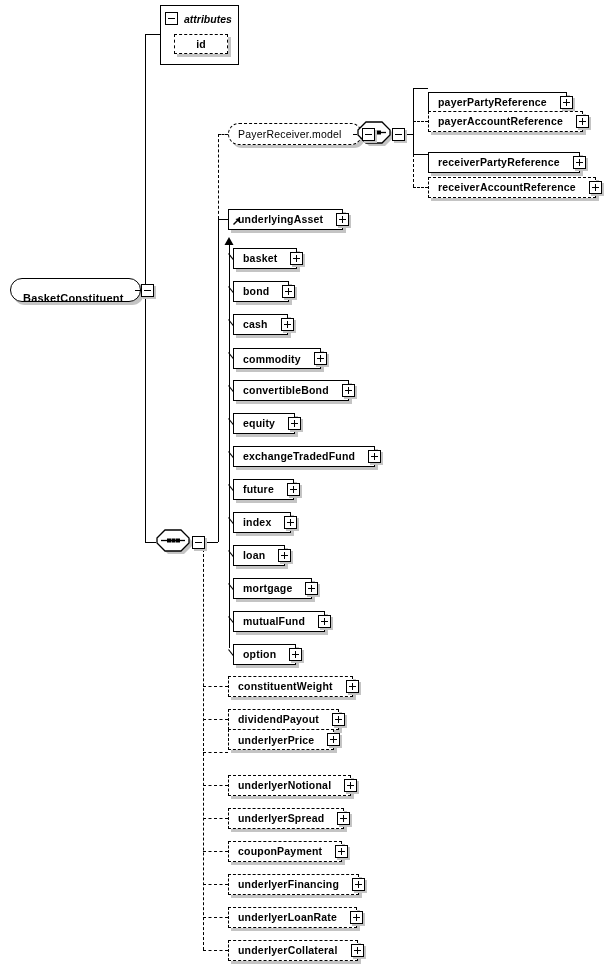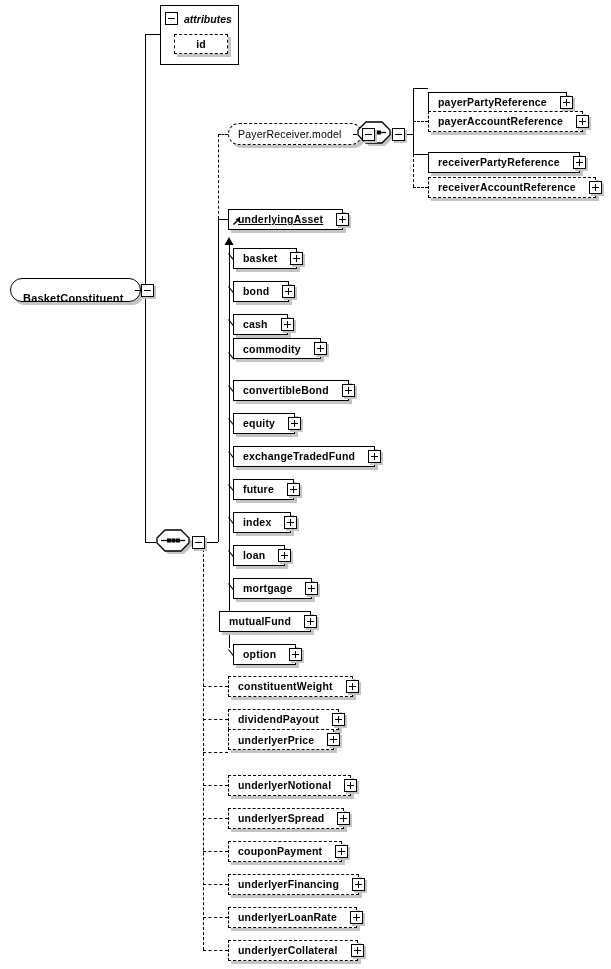--- a/index.html
+++ b/index.html
@@ -130,21 +130,21 @@
       </div>
     </div>
     <div class="hline dash" style="left: 413px; top: 187px; width: 15px;"></div>
     <div class="box dashed" style="left: 428px; top: 176.5px;">
       <div>receiverAccountReference</div>
       <div class="pm straddle">
         <div class="h"></div>
         <div class="v"></div>
       </div>
     </div>
-    <div class="box " style="left: 228px; top: 208.5px; text-decoration: underline;">
+    <div class="box " style="left: 228px; top: 208.5px;">
       <div>underlyingAsset</div>
       <div class="pm straddle">
         <div class="h"></div>
         <div class="v"></div>
       </div>
       <div class="head-arrow"><svg width="9" height="9" xmlns="http://www.w3.org/2000/svg">
           <line x1="1.5" y1="7.5" x2="6" y2="3" stroke="#000" stroke-width="1.4"></line>
           <polygon points="7.5,1 8,6 3.5,2" fill="#000"></polygon>
         </svg></div>
     </div>
@@ -178,21 +178,21 @@
     <div class="box " style="left: 233px; top: 313.5px;">
       <div>cash</div>
       <div class="pm straddle">
         <div class="h"></div>
         <div class="v"></div>
       </div>
     </div>
     <div class="tick" style="left: 228px; top: 347px;"><svg width="7" height="9" xmlns="http://www.w3.org/2000/svg">
         <line x1="0.5" y1="0.5" x2="6" y2="7.5" stroke="#000" stroke-width="1.2"></line>
       </svg></div>
-    <div class="box " style="left: 233px; top: 338px;">
+    <div class="box " style="left: 233px; top: 348px;">
       <div>commodity</div>
       <div class="pm straddle">
         <div class="h"></div>
         <div class="v"></div>
       </div>
     </div>
     <div class="tick" style="left: 228px; top: 380px;"><svg width="7" height="9" xmlns="http://www.w3.org/2000/svg">
         <line x1="0.5" y1="0.5" x2="6" y2="7.5" stroke="#000" stroke-width="1.2"></line>
       </svg></div>
     <div class="box " style="left: 233px; top: 379.5px;">
@@ -258,21 +258,21 @@
     <div class="box " style="left: 233px; top: 577.5px;">
       <div>mortgage</div>
       <div class="pm straddle">
         <div class="h"></div>
         <div class="v"></div>
       </div>
     </div>
     <div class="tick" style="left: 228px; top: 611px;"><svg width="7" height="9" xmlns="http://www.w3.org/2000/svg">
         <line x1="0.5" y1="0.5" x2="6" y2="7.5" stroke="#000" stroke-width="1.2"></line>
       </svg></div>
-    <div class="box " style="left: 219px; top: 610.5px; text-align: center;">
+    <div class="box " style="left: 233px; top: 610.5px; text-align: center;">
       <div>mutualFund</div>
       <div class="pm straddle">
         <div class="h"></div>
         <div class="v"></div>
       </div>
     </div>
     <div class="tick" style="left: 228px; top: 644px;"><svg width="7" height="9" xmlns="http://www.w3.org/2000/svg">
         <line x1="0.5" y1="0.5" x2="6" y2="7.5" stroke="#000" stroke-width="1.2"></line>
       </svg></div>
     <div class="box " style="left: 233px; top: 643.5px;">

